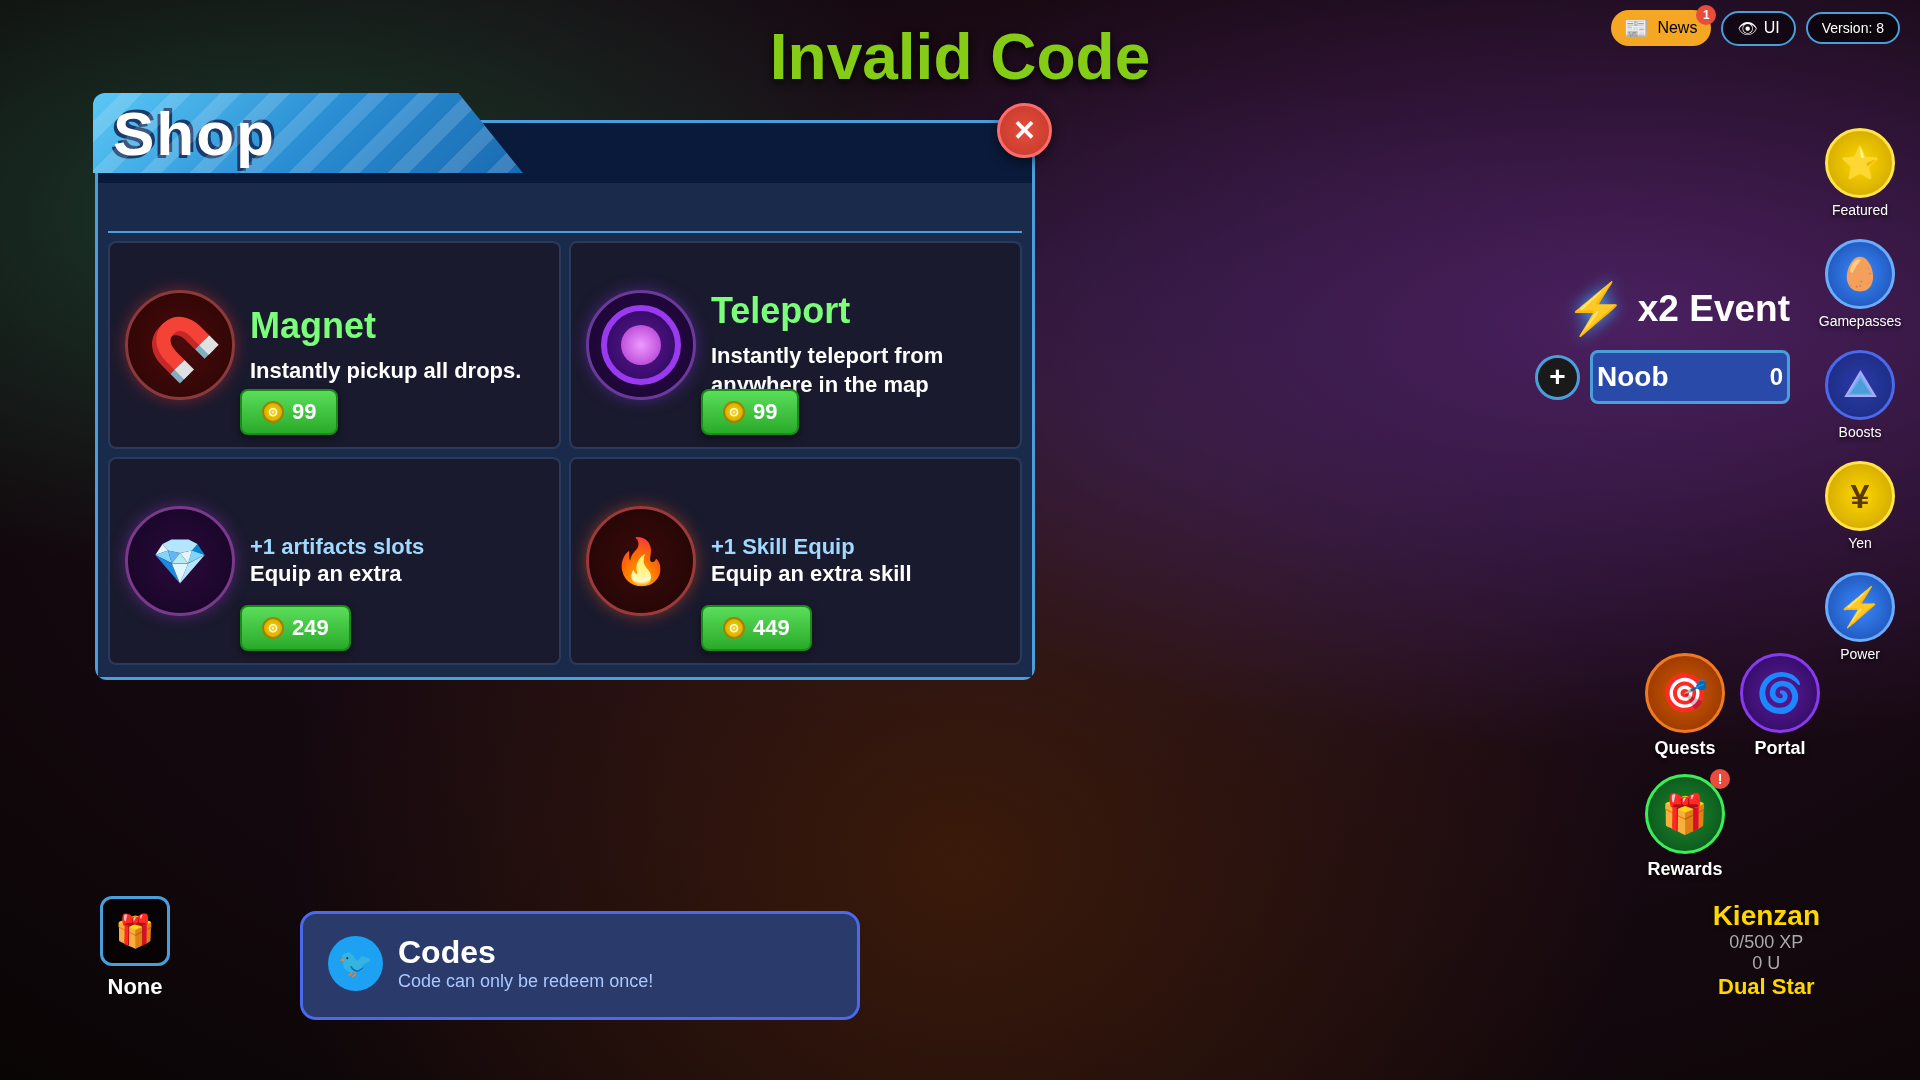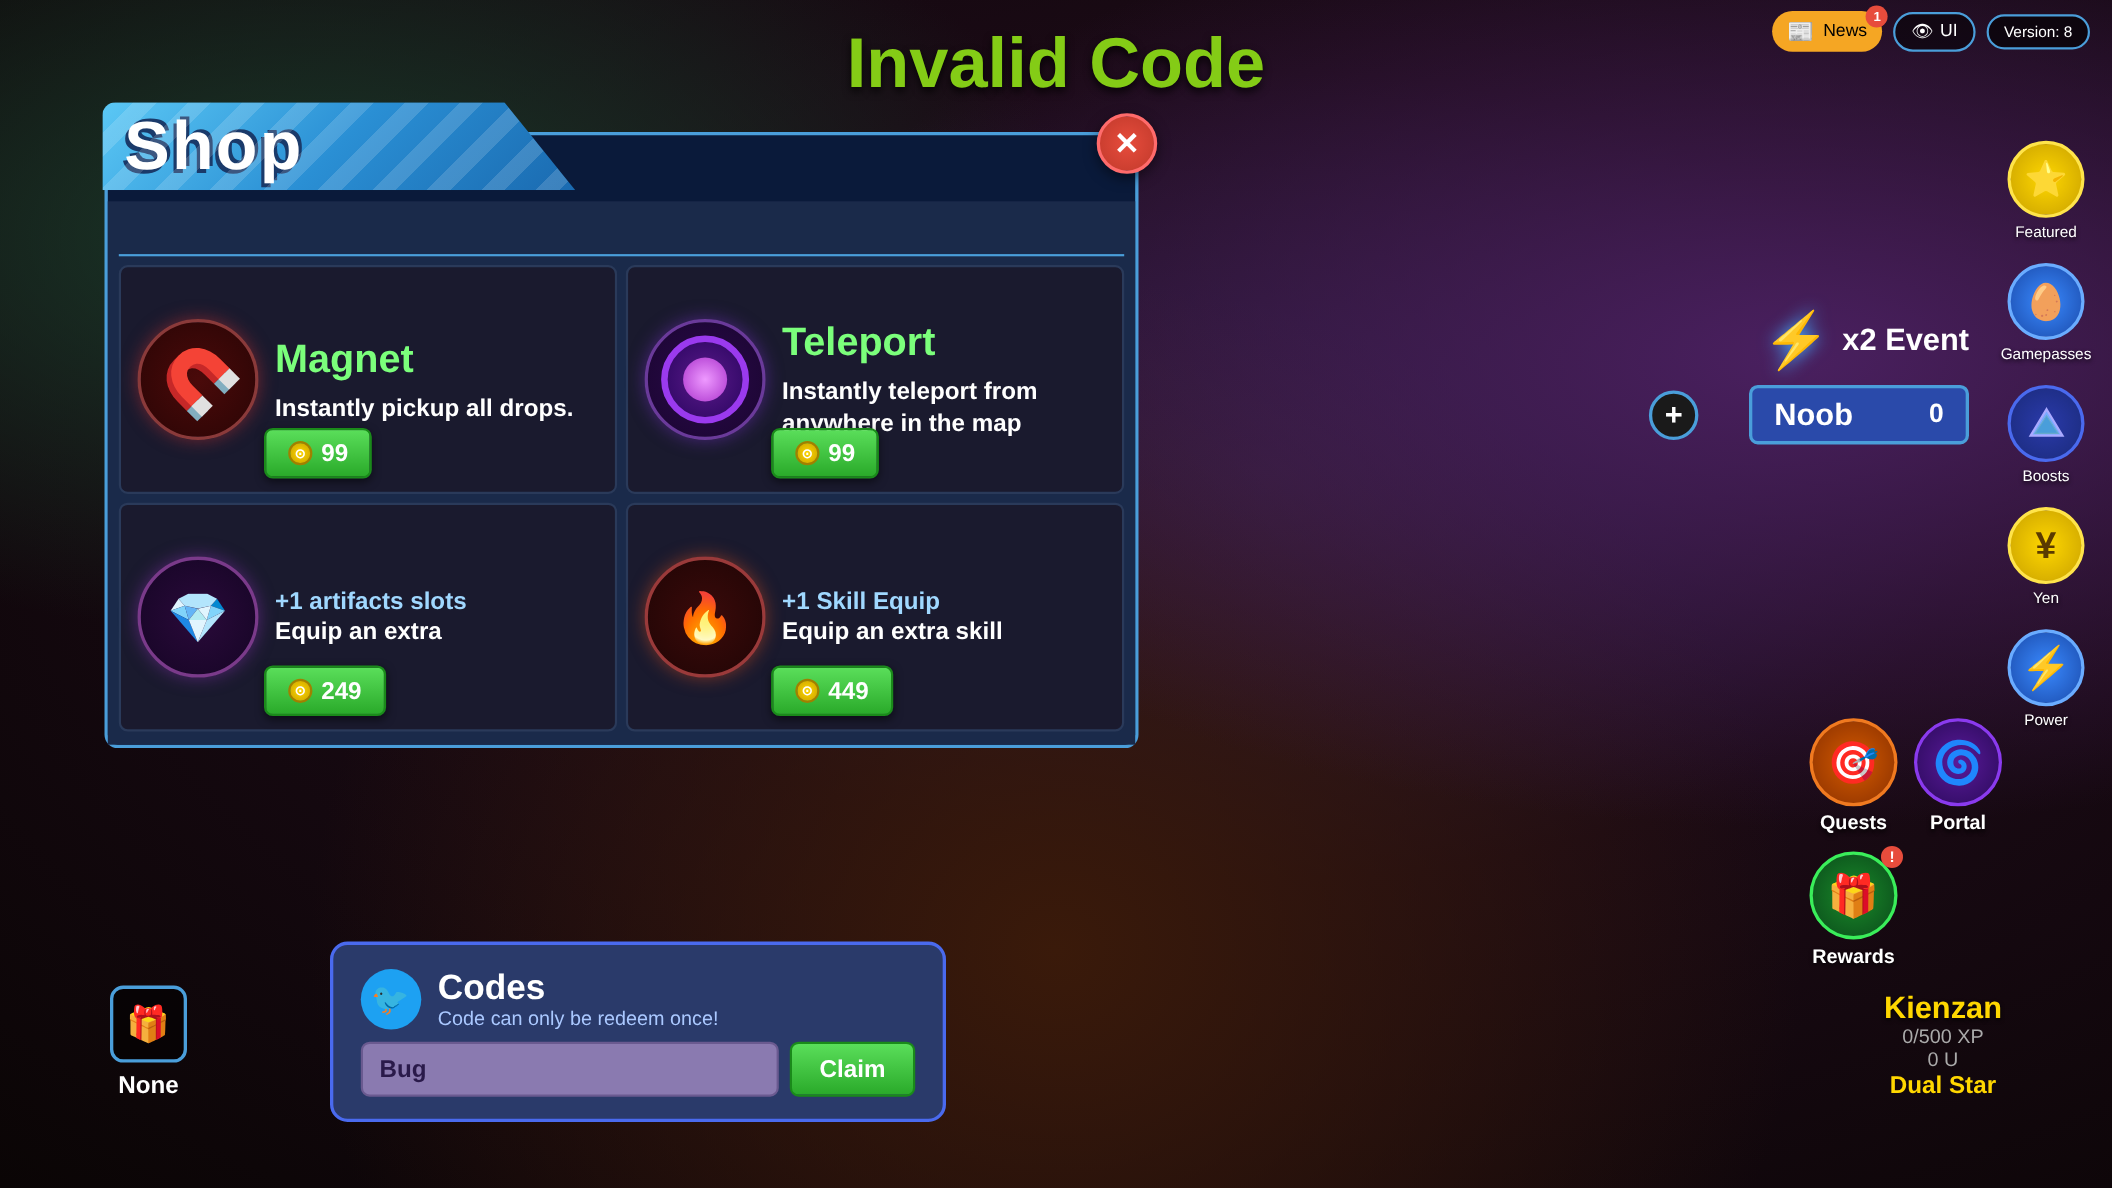--- a/index.html
+++ b/index.html
@@ -353,21 +353,21 @@
     }
 
     .lightning-icon {
       font-size: 50px;
       color: #4af;
       text-shadow: 0 0 15px #4af;
     }
 
     .event-text {
       color: white;
-      font-size: 28px;
+      font-size: 37px;
       font-weight: 900;
     }
 
     
     .noob-bar-container {
       position: absolute;
       right: 130px;
       top: 350px;
       display: flex;
       align-items: center;
@@ -386,26 +386,25 @@
       color: white;
       font-size: 28px;
       font-weight: 900;
       cursor: pointer;
     }
 
     .noob-bar {
       background: #2a4aaa;
       border: 3px solid #4a9eda;
       border-radius: 8px;
-      padding: 8px 20px;
+      padding: 8px 4px;
       min-width: 200px;
       display: flex;
       align-items: center;
       justify-content: space-between;
-      margin-left: 36px;
     }
 
     .noob-name {
       color: white;
       font-size: 28px;
       font-weight: 900;
     }
 
     .noob-count {
       color: white;
@@ -780,17 +779,13 @@
 </div>
 
 <div class="codes-panel">
   <div class="codes-header">
     <div class="twitter-icon">🐦</div>
     <div>
       <div class="codes-title">Codes</div>
       <div class="codes-subtitle">Code can only be redeem once!</div>
     </div>
   </div>
-  <div class="codes-input-row">
-    <input class="codes-input" type="text" value="Bug" style="">
-    <button class="claim-btn">Claim</button>
-  </div>
 </div>
 
 </body></html>

